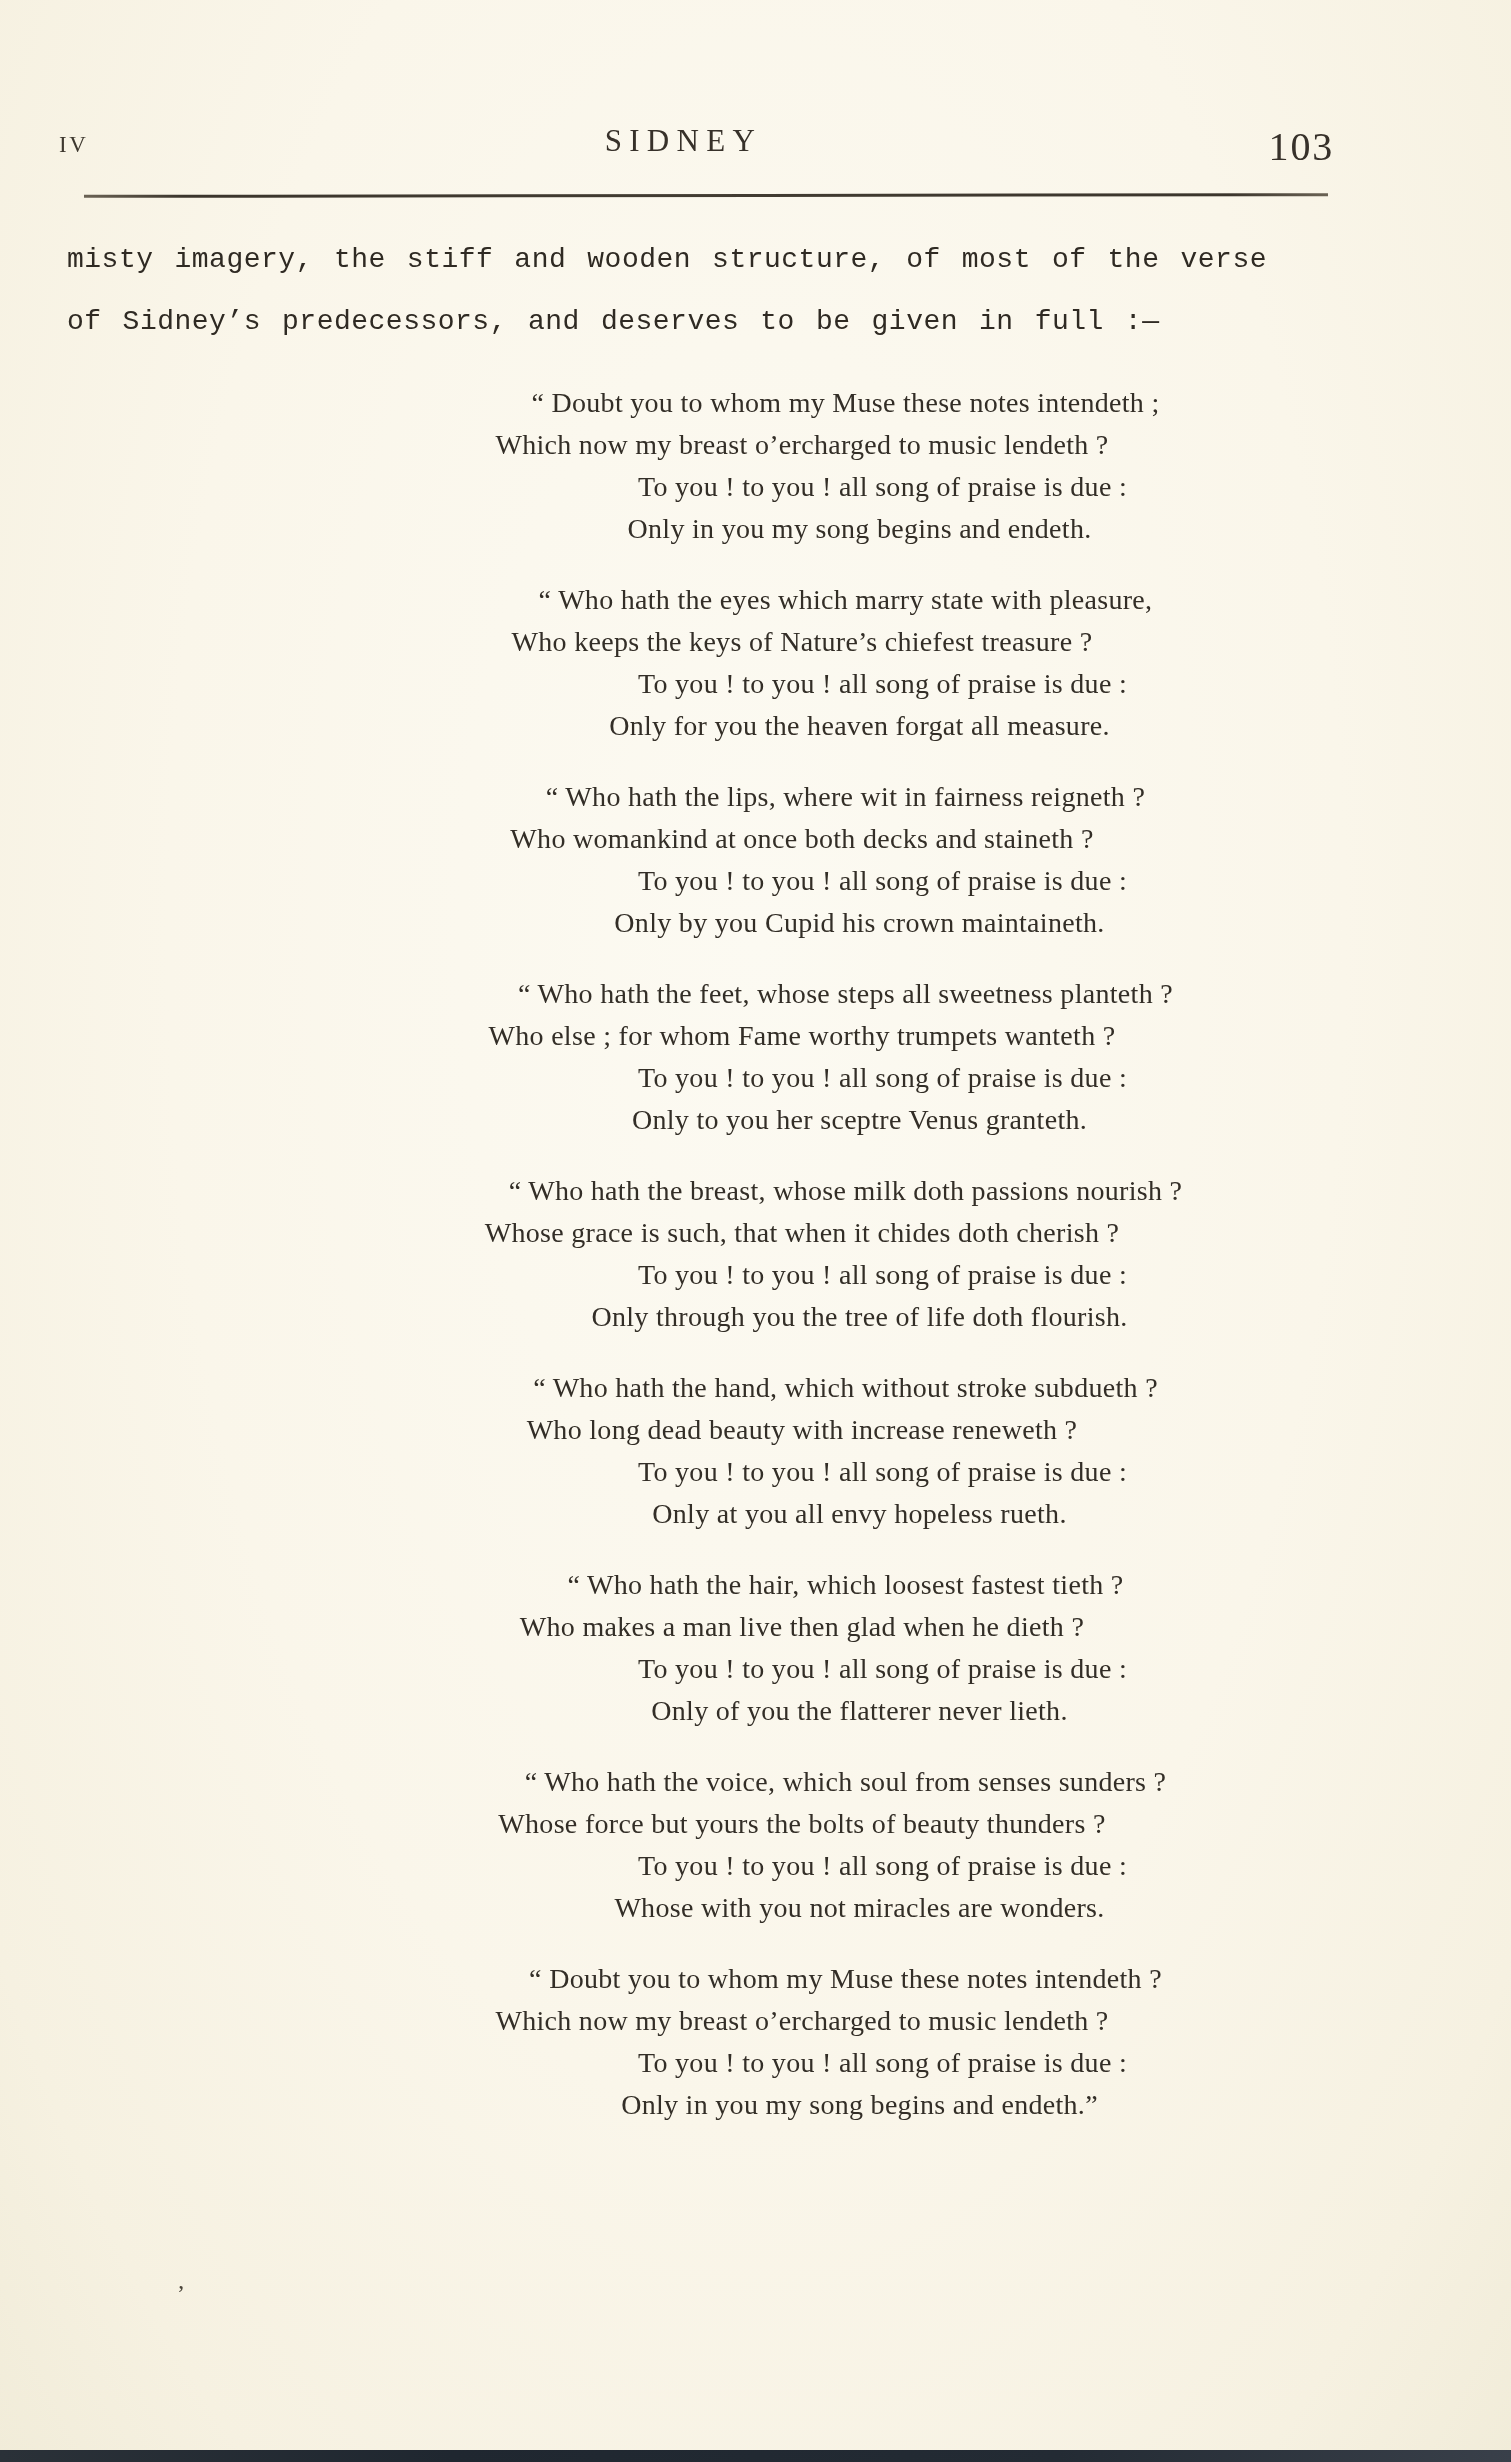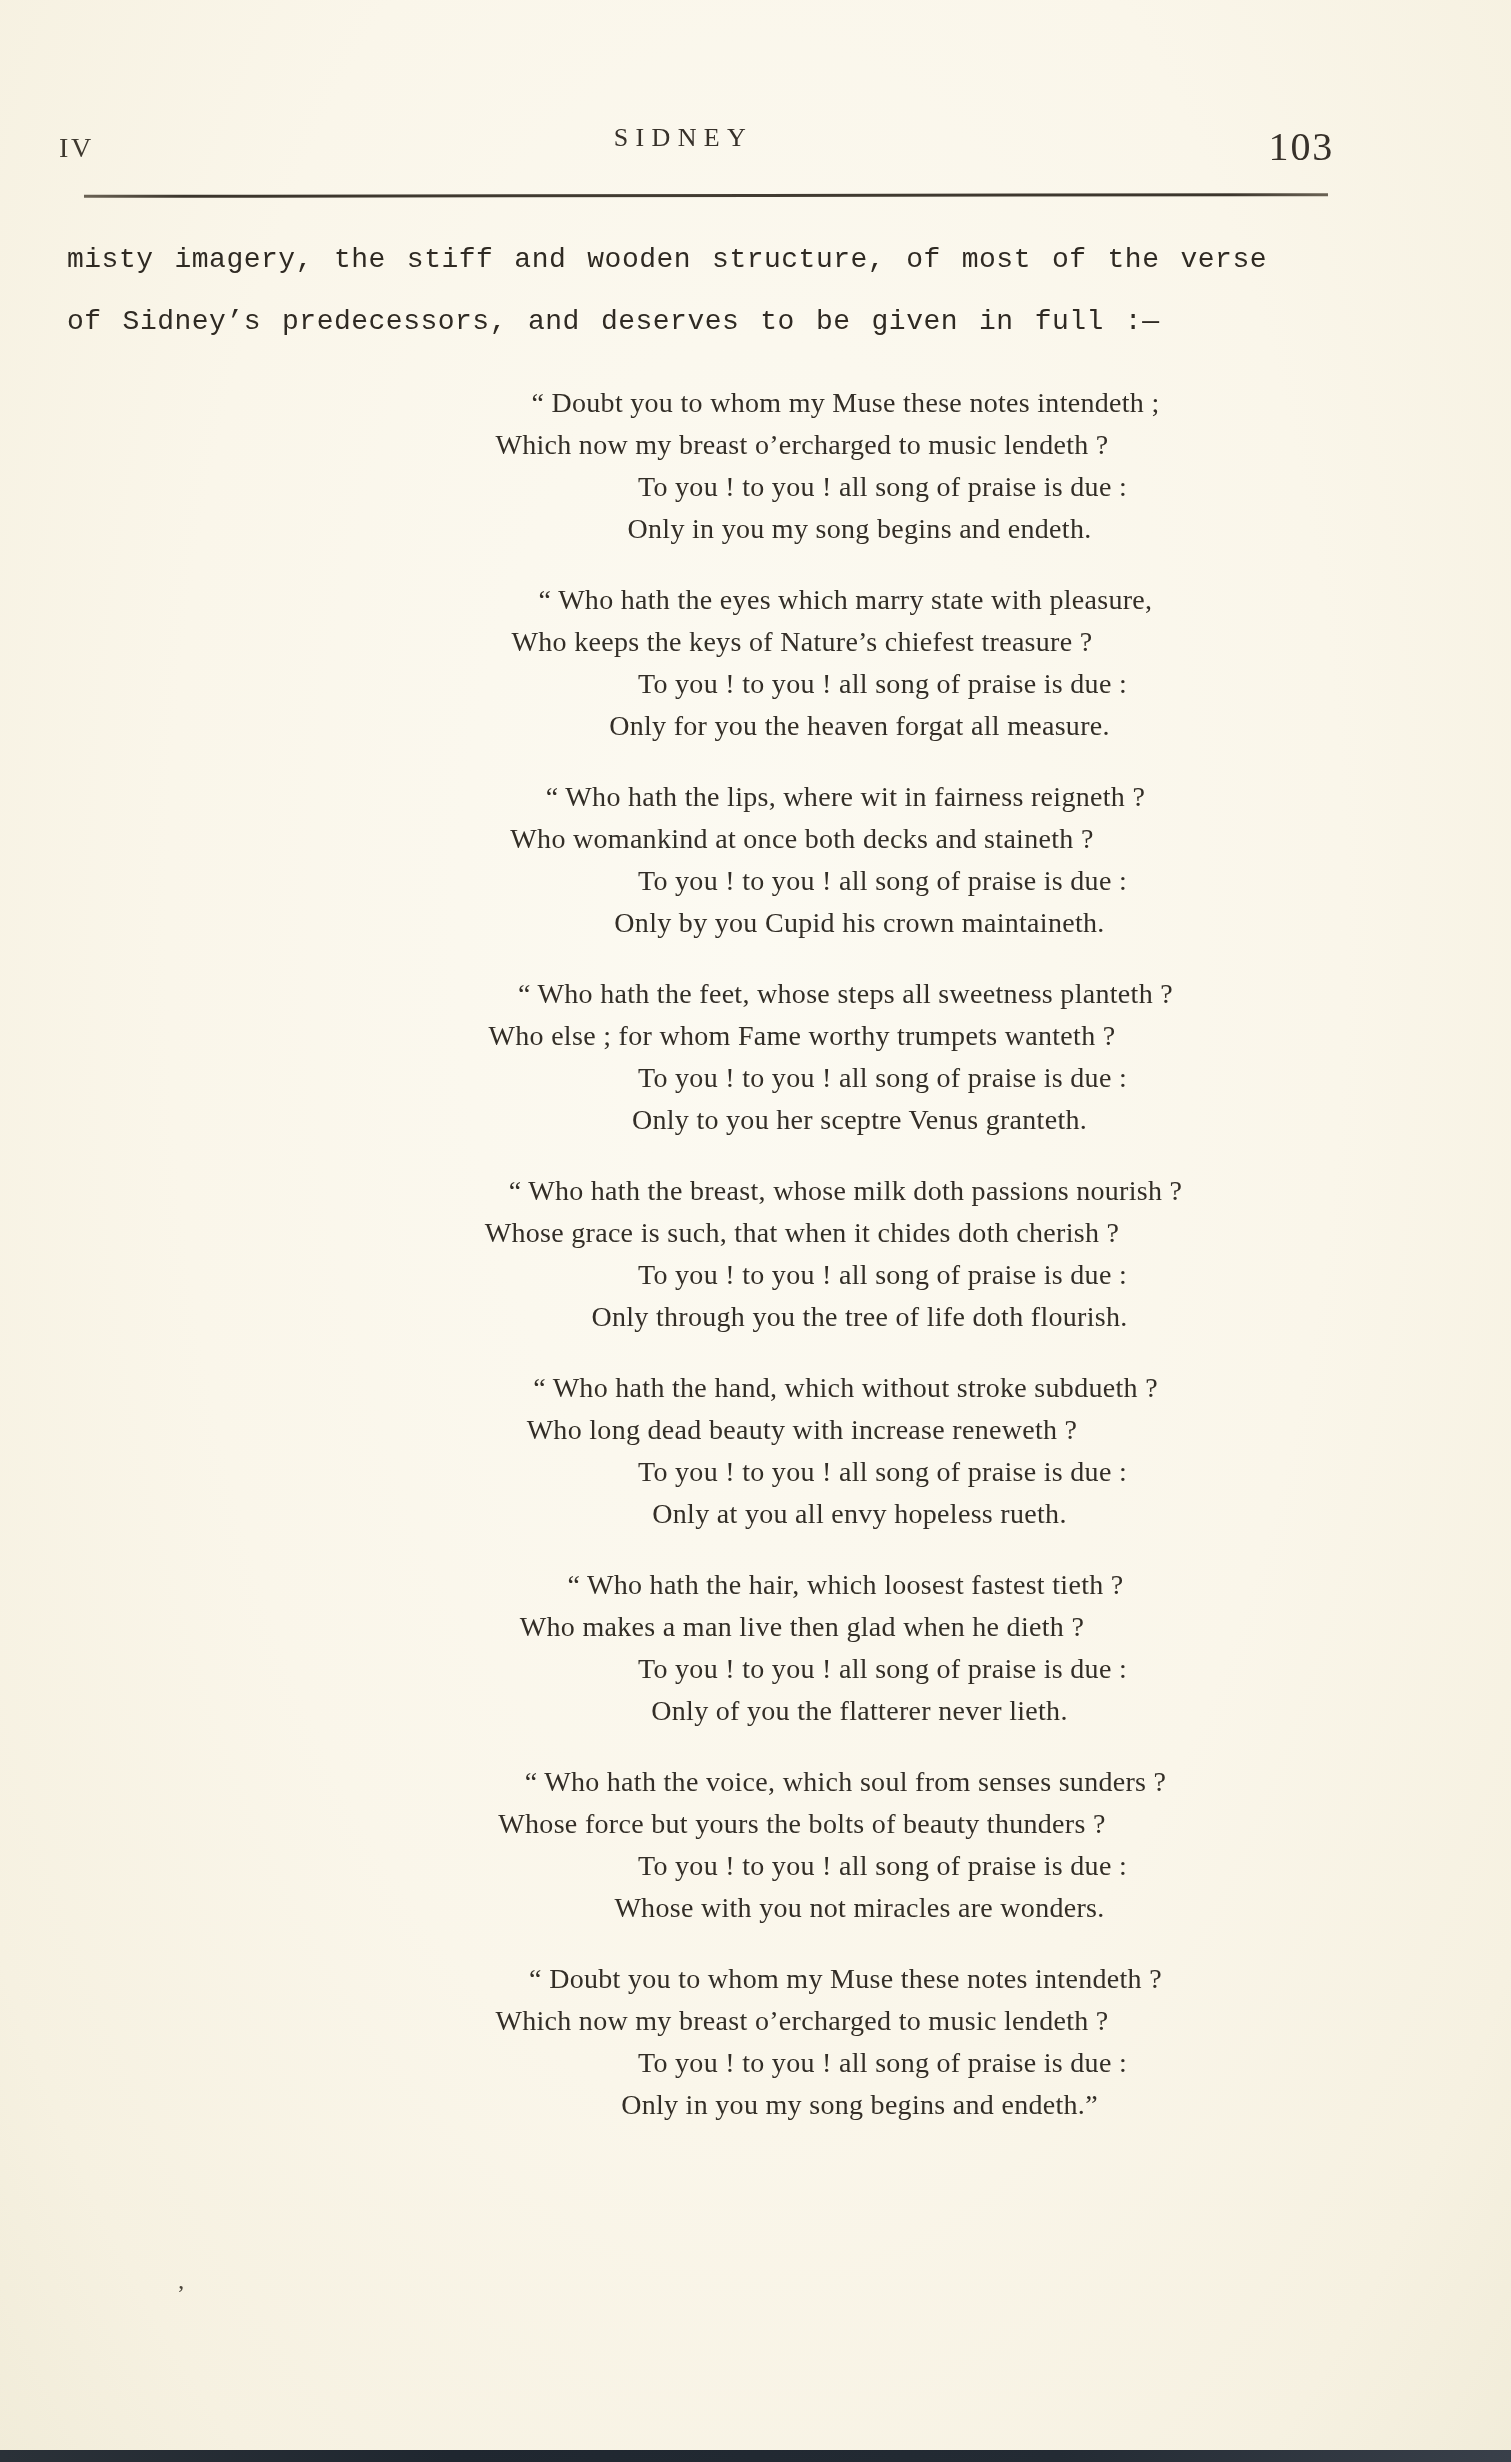--- a/index.html
+++ b/index.html
@@ -15,25 +15,25 @@
     background: radial-gradient(ellipse at 50% 38%, #fcfaf2 0%, #faf6ea 55%, #f6f1e1 85%, #f1ecd9 100%);
     font-family: "Liberation Serif", "DejaVu Serif", serif;
     color: #35302a;
     overflow: hidden;
   }
 
   
   .header { position: absolute; top: 121px; left: 0; right: 0; height: 51px; }
   .folio {
     position: absolute; left: 59px; top: 11px;
-    font-size: 28px; letter-spacing: 2.7px; color: #3e382f;
+    font-size: 23px; letter-spacing: 2.7px; color: #3e382f;
   }
   .running-title {
     position: absolute; left: 45.2%; transform: translateX(-50%); top: 1.8px;
-    font-size: 26px; letter-spacing: 7.3px; color: #37312a;
+    font-size: 31px; letter-spacing: 7.3px; color: #37312a;
   }
   .page-num {
     position: absolute; right: 178px; top: 1.8px;
     font-size: 40px; letter-spacing: 1.8px; color: #37312a;
   }
   .rule {
     position: absolute; top: 194px; left: 84px; width: 1244px; height: 2.7px;
     background: linear-gradient(90deg, #6a6254 0%, #3b352c 8%, #423c32 50%, #3b352c 92%, #6a6254 100%);
     transform: rotate(-0.08deg);
   }

